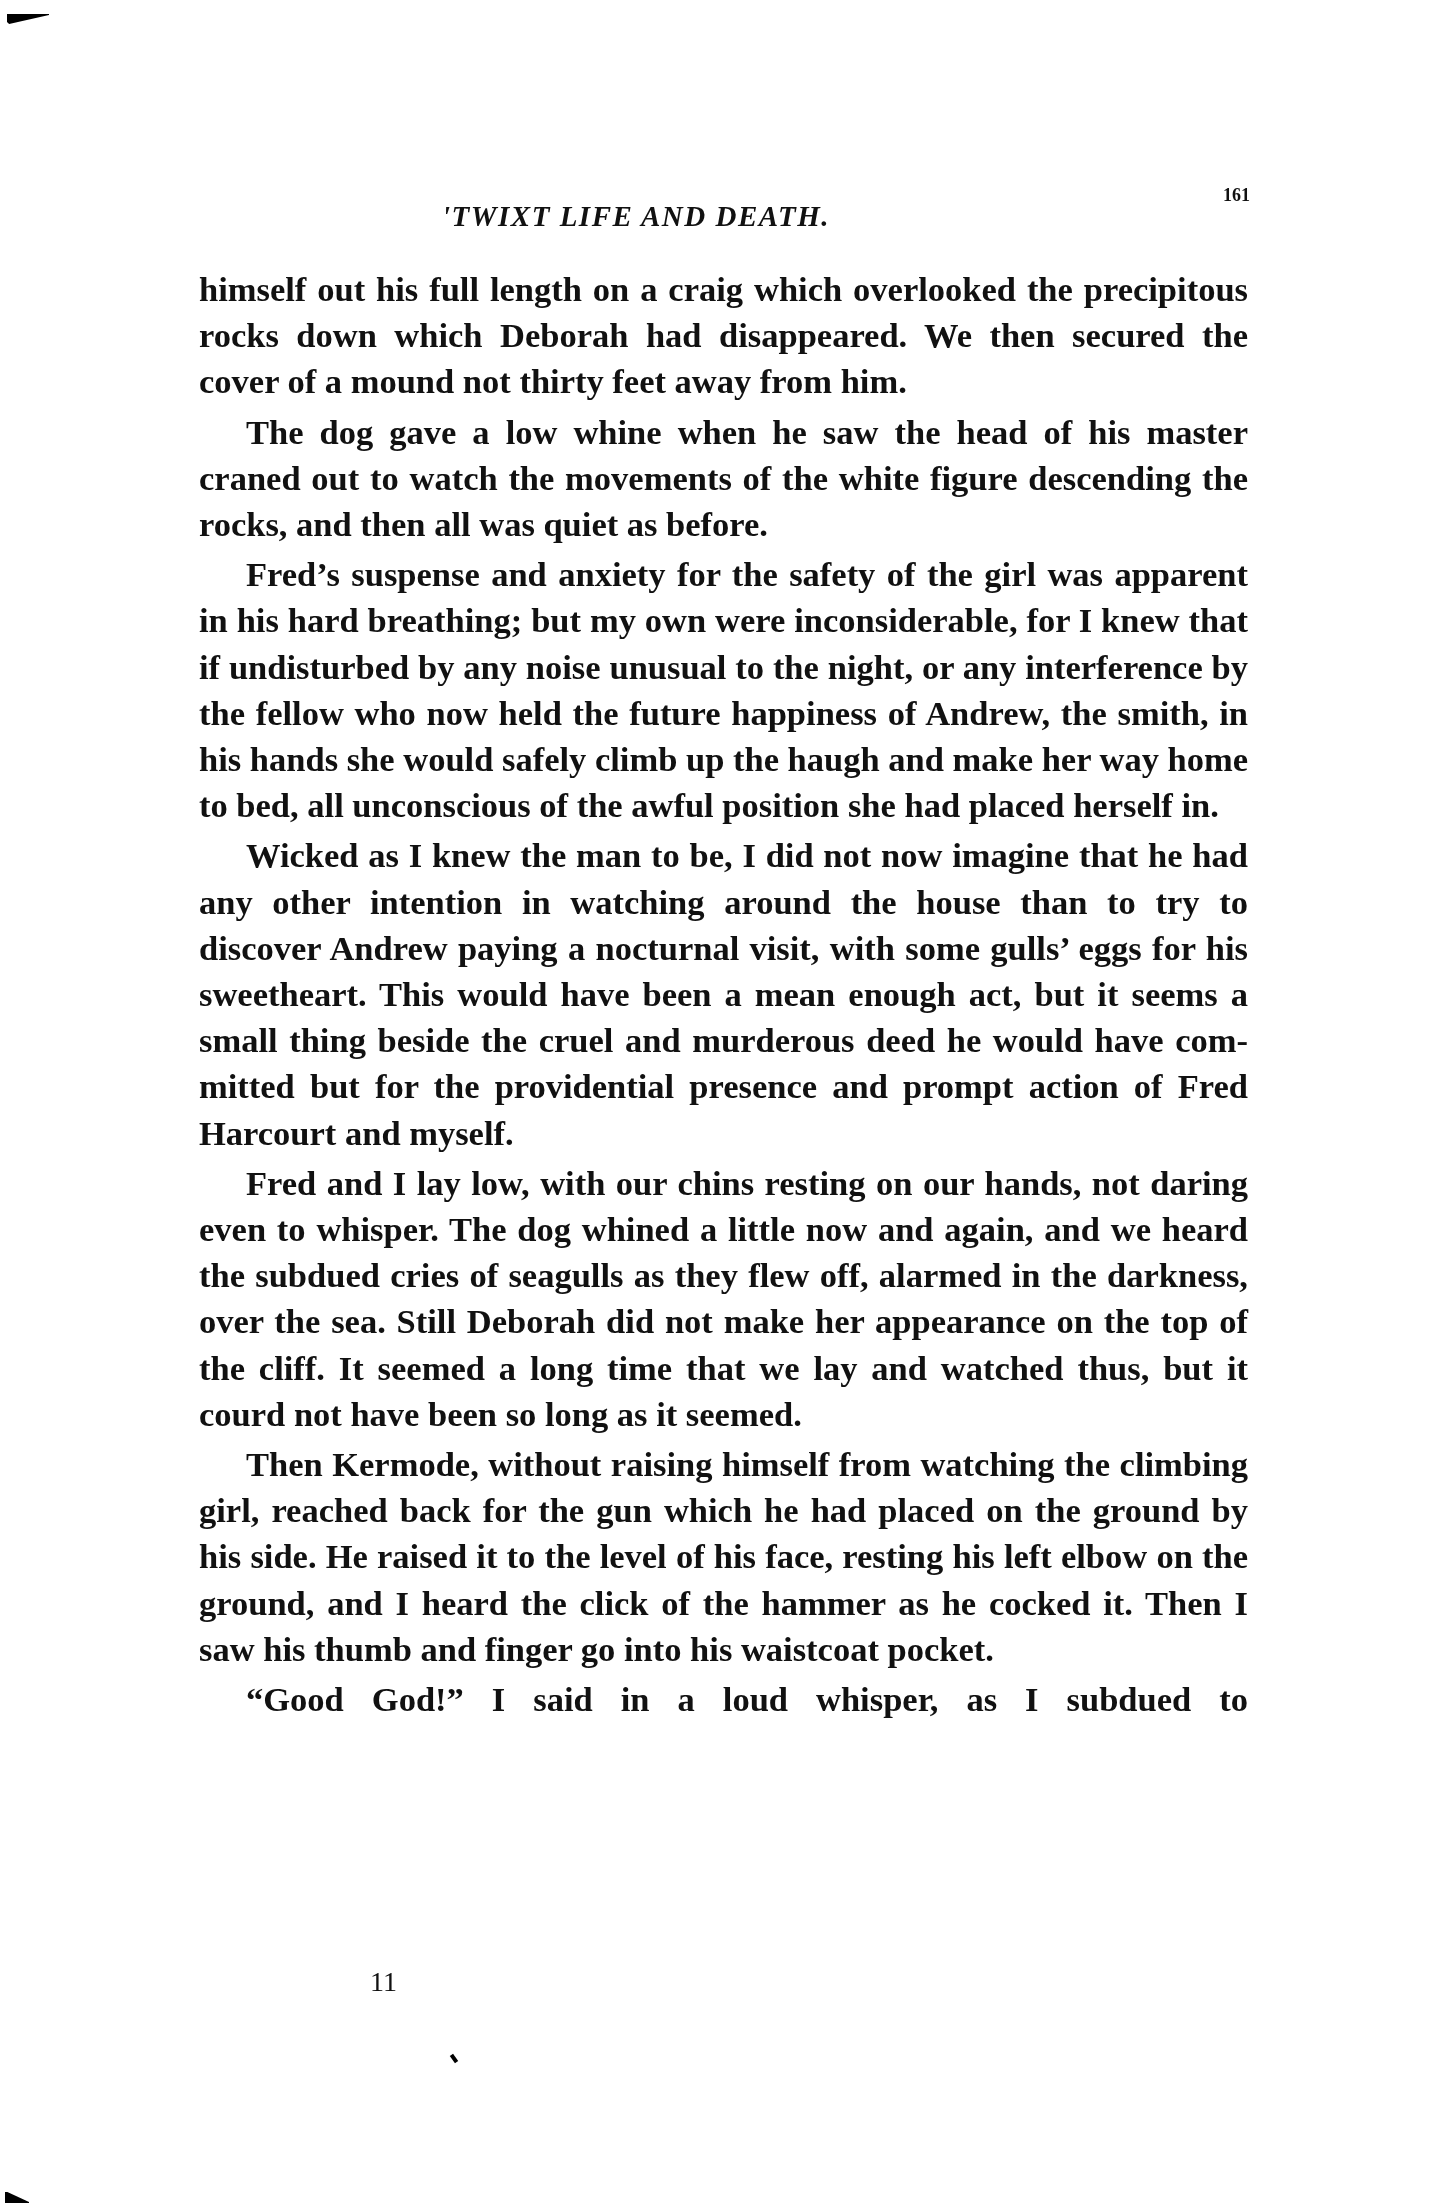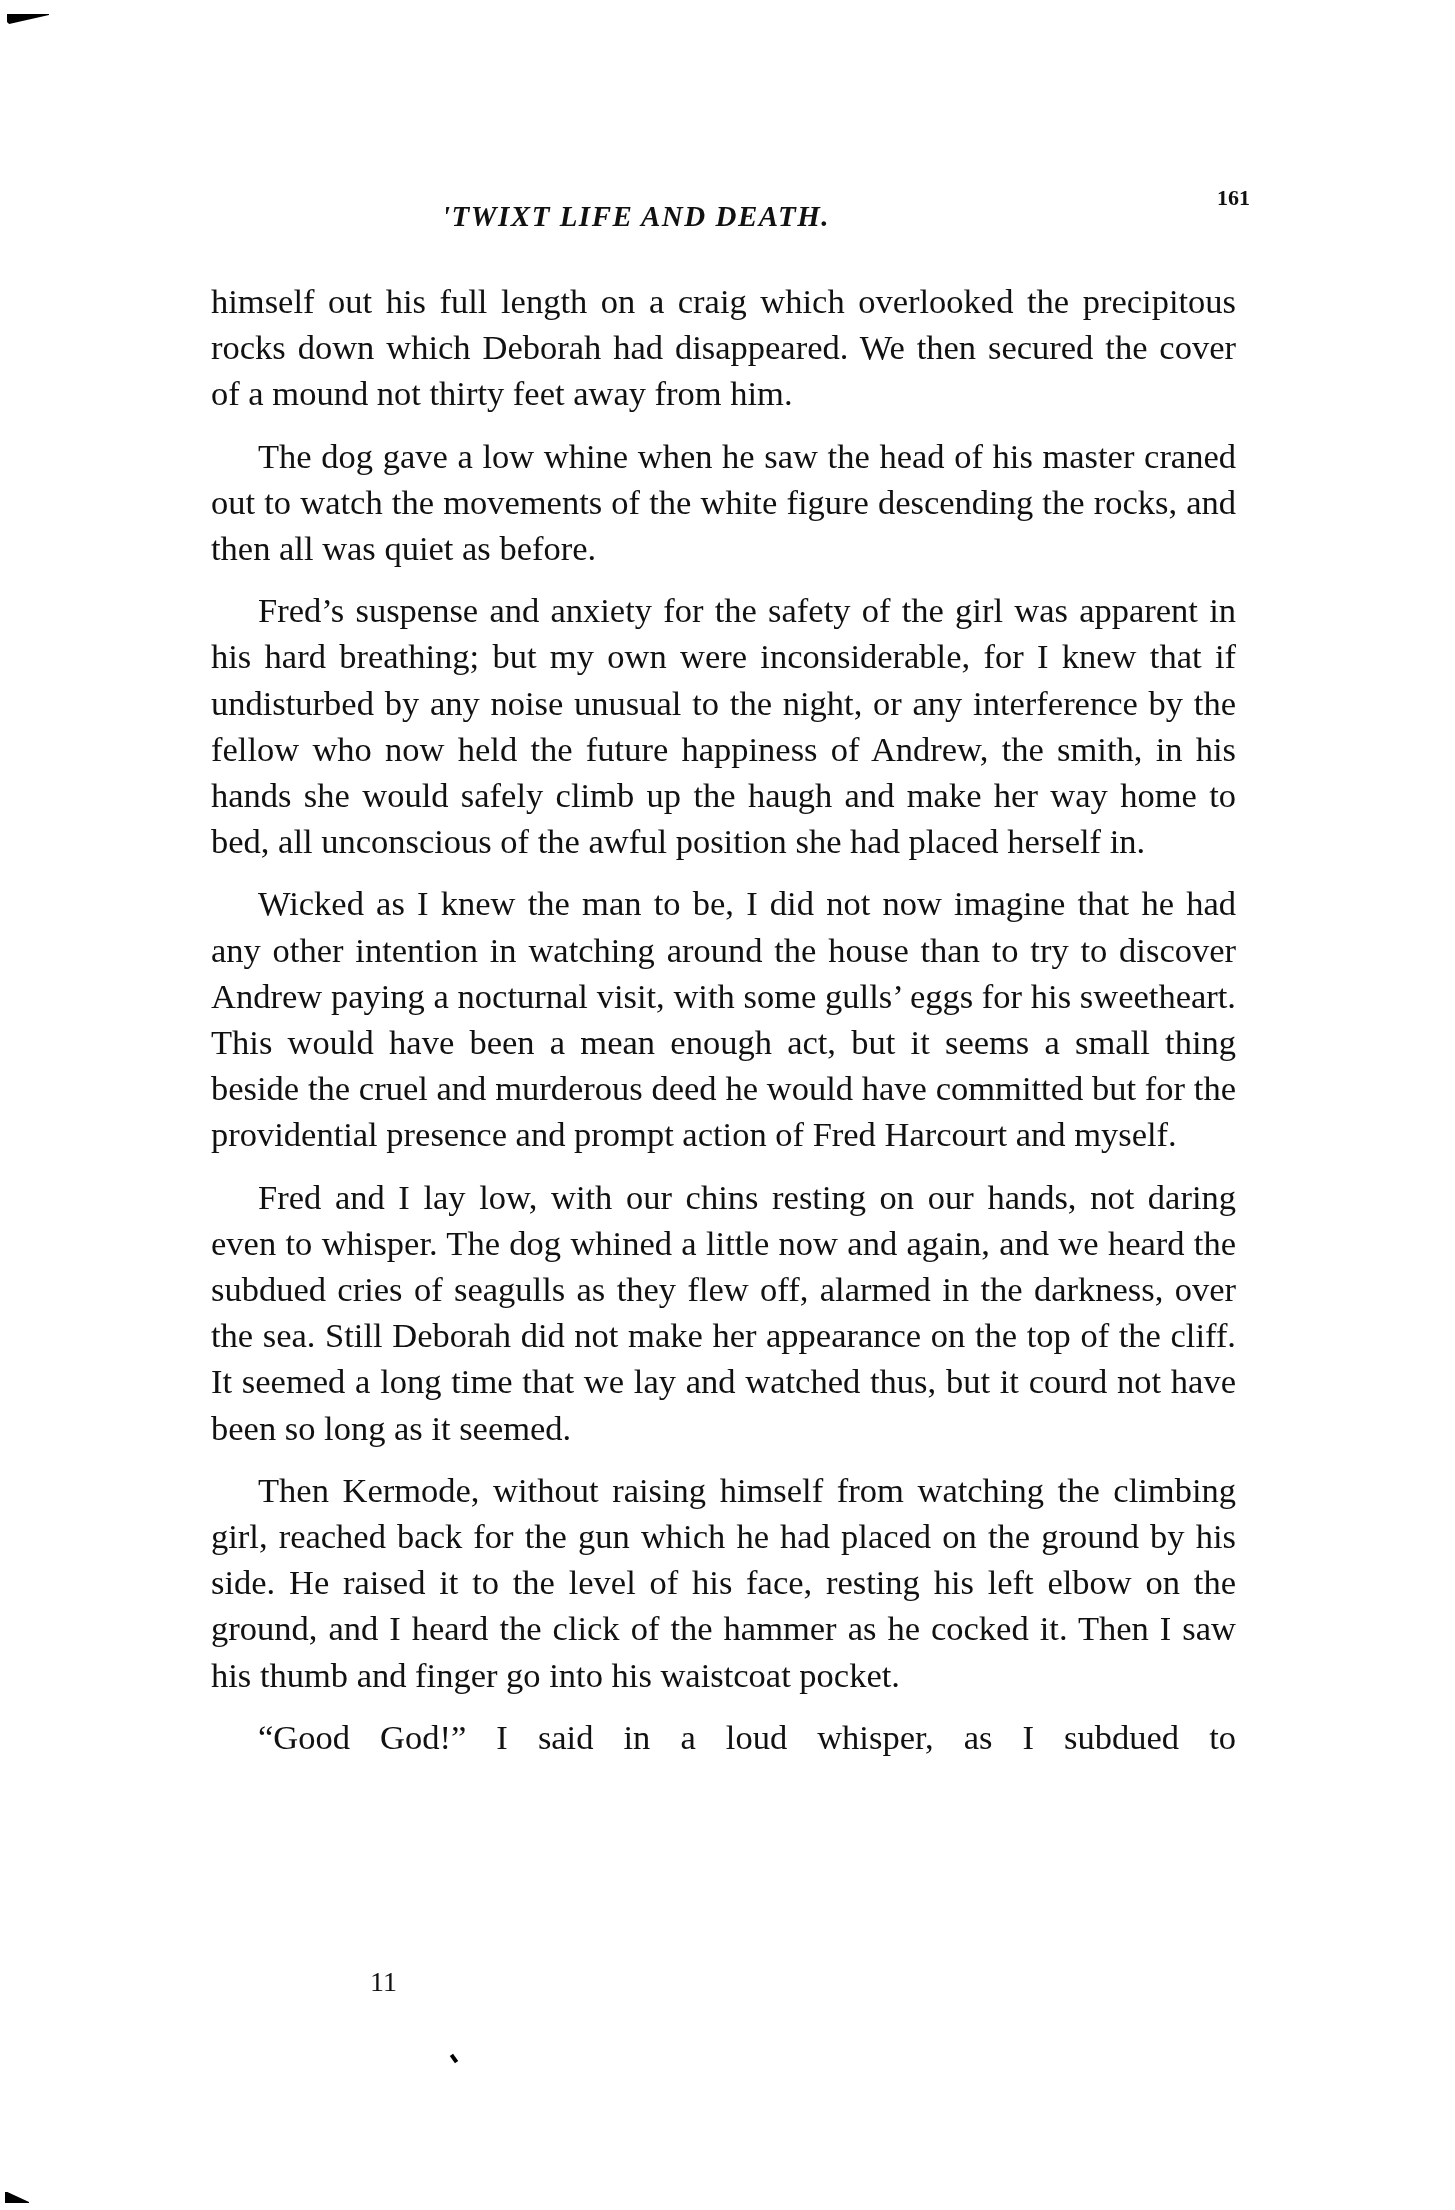--- a/index.html
+++ b/index.html
@@ -49,35 +49,36 @@
       font-weight: bold;
       font-size: 29px;
       letter-spacing: 1.5px;
       margin-top: 17px;
     }
     .page-number {
       position: absolute;
       right: 0;
       top: 2px;
       font-weight: bold;
-      font-size: 22px;
+      font-size: 18px;
     }
     .text-block {
       position: absolute;
       top: 262px;
       left: 195px;
       width: 1057px;
       font-size: 34.5px;
       line-height: 46.2px;
       text-align: justify;
       hyphens: manual;
     }
     .text-block p {
-      margin: 16px;
+      margin: 4px;
       text-indent: 0;
+      font-weight: bold;
     }
     .text-block p.indent {
       text-indent: 47px;
     }
     .signature {
       position: absolute;
       top: 1966px;
       left: 370px;
       font-size: 28px;
     }

